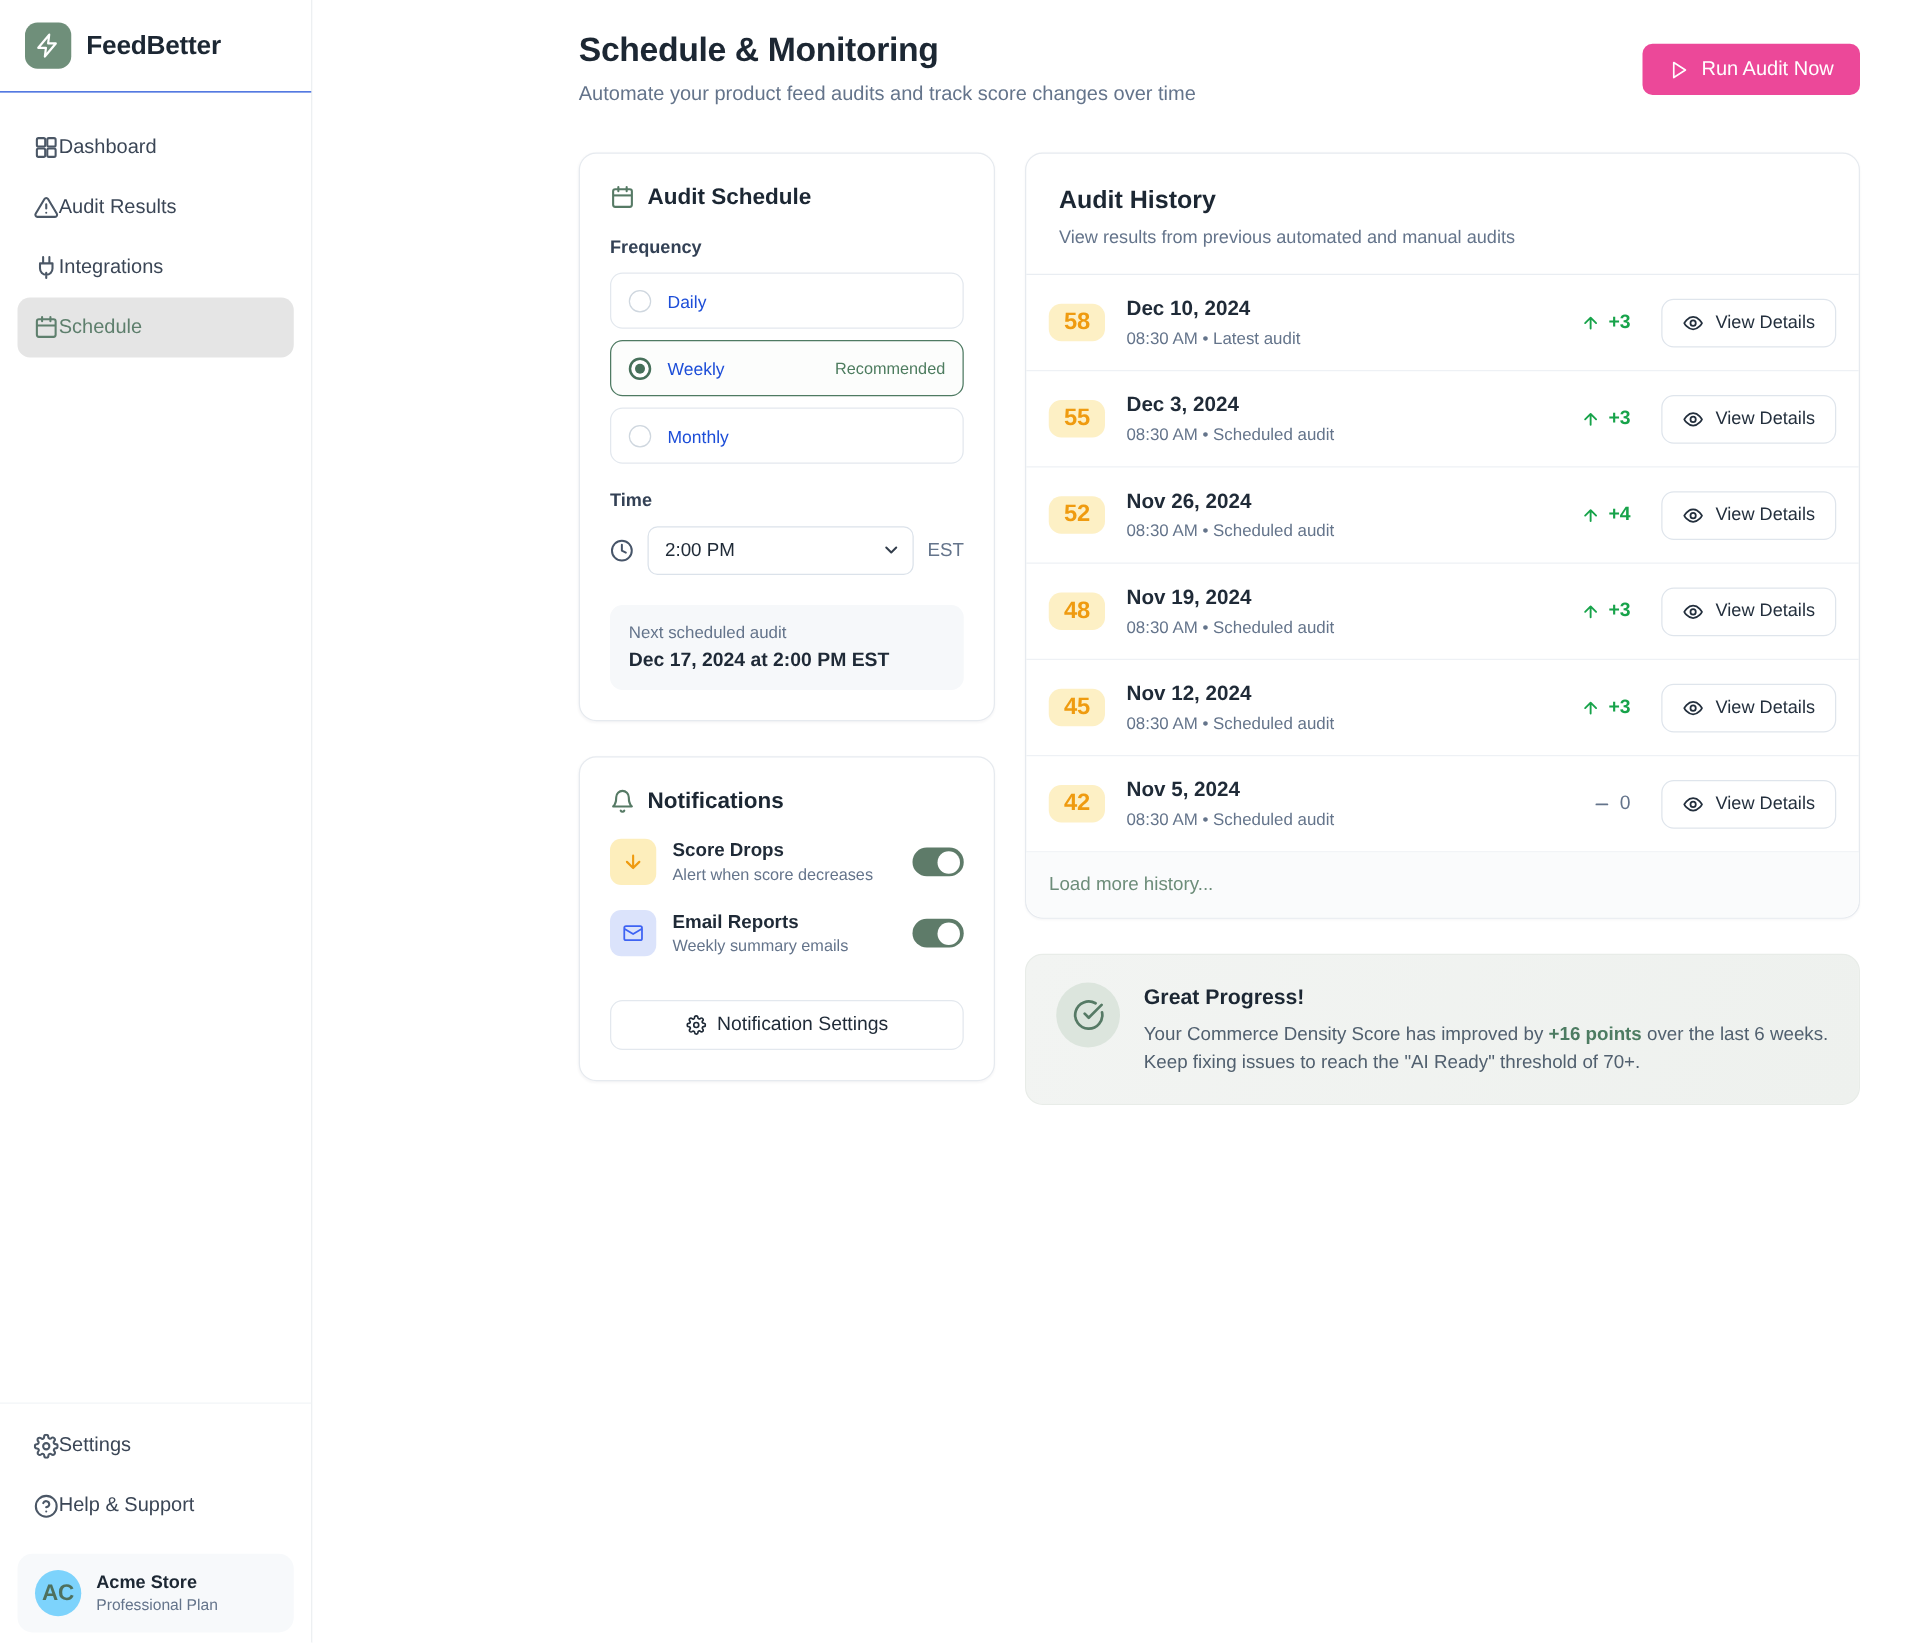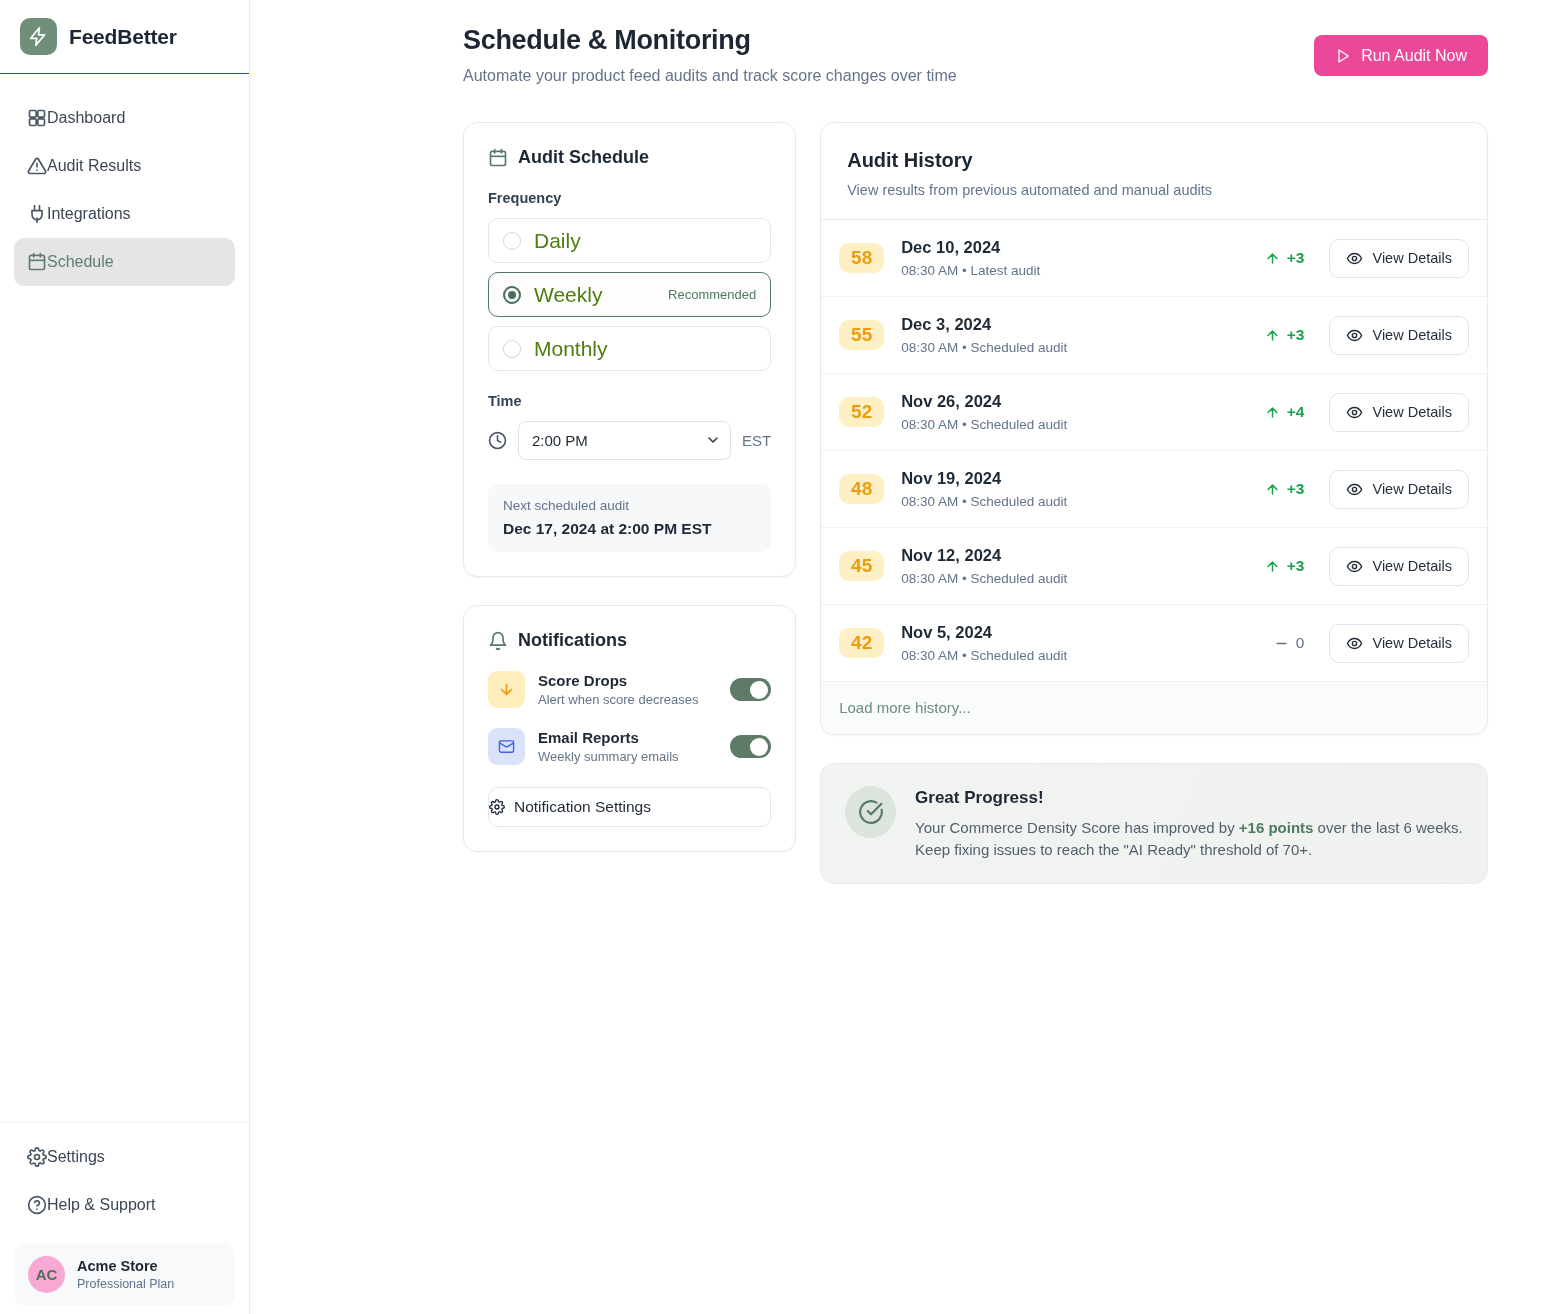--- a/index.html
+++ b/index.html
@@ -13,21 +13,21 @@
   .logo-mark { width:37px; height:37px; border-radius:10px; background:#6f8f7a; display:flex; align-items:center; justify-content:center; color:#fff; }
   .logo-name { font-size:21px; font-weight:700; color:#1c2733; letter-spacing:-0.2px; }
   .nav { padding:20px 14px 0 14px; display:flex; flex-direction:column; gap:0; }
   .nav-item { display:flex; align-items:center; gap:0; height:48px; padding:0 13px; border-radius:10px; font-size:16px; color:#3b4656; cursor:pointer; }
   .nav-item .icon { color:#4b5766; }
   .nav-item.active { background:#e5e5e5; color:#5e7f6d; }
   .nav-item.active .icon { color:#5e7f6d; }
   .sidebar-spacer { flex:1; }
   .sidebar-bottom { padding:10px 14px 8px 14px; border-top:1px solid #f2f5f7; }
   .account-card { margin-top:14px; display:flex; align-items:center; gap:12px; background:#f7f9fb; border-radius:12px; padding:13px 14px; }
-  .avatar { width:37px; height:37px; border-radius:50%; background:#f9a8d4; color:#4e705d; font-size:15px; font-weight:700; display:flex; align-items:center; justify-content:center; }
+  .avatar { width:37px; height:37px; border-radius:50%; background:#7dd3fc; color:#4e705d; font-size:18px; font-weight:700; display:flex; align-items:center; justify-content:center; }
   .account-name { font-size:14.5px; font-weight:700; color:#1c2733; }
   .account-plan { font-size:12.5px; color:#64748b; margin-top:3px; }
 
   
   .main { position:absolute; left:250px; top:0; width:1294px; height:1314px; padding:25px 56px 0 213px; background:#ffffff; }
   .page-header { display:flex; align-items:flex-start; justify-content:space-between; margin-bottom:37px; }
   .page-title { font-size:27px; font-weight:700; color:#1c2733; letter-spacing:-0.3px; }
   .page-subtitle { font-size:16px; color:#64748b; margin-top:11px; }
   .run-audit-btn { margin-top:10px; display:flex; align-items:center; gap:10px; background:#ec4899; color:#ffffff; border:none; border-radius:8px; height:41px; padding:0 21px; font-size:16px; font-weight:500; font-family:inherit; cursor:pointer; }
 
@@ -37,21 +37,21 @@
   .card { background:#ffffff; border:1px solid #e6eaef; border-radius:14px; box-shadow:0 1px 2px rgba(16,24,40,.04); }
 
   
   .sched-card { padding:24px; }
   .card-title-row { display:flex; align-items:center; gap:10px; }
   .card-title { font-size:18px; font-weight:700; color:#1c2733; }
   .green-ic { color:#567a65; }
   .field-label { font-size:14.5px; font-weight:600; color:#334155; margin:22px 0 12px; }
   .freq-opt { display:flex; align-items:center; gap:13px; height:45px; padding:0 14px; border:1px solid #e3e8ee; border-radius:10px; background:#fff; margin-bottom:9px; cursor:pointer; }
   .freq-opt.selected { border:1.5px solid #4e7a62; background:#fcfdfc; }
-  .freq-label { font-size:21px; color:#4d7c0f; }
+  .freq-label { font-size:14px; color:#1d4ed8; }
   .freq-badge { margin-left:auto; font-size:13px; color:#4d7c5f; }
   .radio { width:18px; height:18px; border-radius:50%; border:1.5px solid #cfd7df; background:#fff; }
   .radio.checked { border:2px solid #46705a; display:flex; align-items:center; justify-content:center; }
   .radio.checked::after { content:""; width:8px; height:8px; border-radius:50%; background:#46705a; }
   .time-row { display:flex; align-items:center; gap:11px; }
   .time-select-wrap { position:relative; width:213px; }
   .time-select { width:100%; height:39px; border:1px solid #dbe2ea; border-radius:8px; padding:0 30px 0 13px; font-size:15px; font-family:inherit; color:#1f2a37; background:#fff; appearance:none; -webkit-appearance:none; cursor:pointer; }
   .select-chevron { position:absolute; right:10px; top:11px; pointer-events:none; color:#333e4c; }
   .tz { font-size:15px; color:#64748b; }
   .next-box { margin-top:24px; background:#f6f8fa; border-radius:10px; padding:14px 15px; }
@@ -61,21 +61,21 @@
   
   .notif-card { margin-top:28px; padding:24px; }
   .notif-item { display:flex; align-items:center; gap:13px; margin-top:20px; }
   .notif-ic { width:37px; height:37px; border-radius:9px; display:flex; align-items:center; justify-content:center; }
   .notif-ic.yellow { background:#fdeebc; color:#ef9b10; }
   .notif-ic.blue { background:#dbe3fb; color:#3e63f3; }
   .notif-title { font-size:15px; font-weight:700; color:#1f2a37; }
   .notif-sub { font-size:13px; color:#64748b; margin-top:3px; }
   .toggle { margin-left:auto; width:41px; height:23px; border-radius:12px; background:#5e7b69; position:relative; cursor:pointer; }
   .toggle::after { content:""; position:absolute; right:3px; top:2.5px; width:18px; height:18px; border-radius:50%; background:#fff; }
-  .notif-settings-btn { margin-top:22px; width:100%; height:40px; display:flex; align-items:center; justify-content:flex-start; gap:9px; background:#fff; border:1px solid #e3e8ee; border-radius:10px; font-size:15.5px; font-weight:500; color:#1f2a37; font-family:inherit; cursor:pointer; }
+  .notif-settings-btn { margin-top:35px; width:100%; height:40px; display:flex; align-items:center; justify-content:center; gap:9px; background:#fff; border:1px solid #e3e8ee; border-radius:10px; font-size:15.5px; font-weight:500; color:#1f2a37; font-family:inherit; cursor:pointer; }
 
   
   .history-header { padding:26px 26px 21px; }
   .history-title { font-size:20px; font-weight:700; color:#1c2733; }
   .history-sub { font-size:14.5px; color:#64748b; margin-top:10px; }
   .history-rows { border-top:1px solid #e9edf2; }
   .hrow { display:flex; align-items:center; padding:18px; border-bottom:1px solid #eef1f5; }
   .score-badge { width:45px; height:30px; border-radius:10px; background:#fdf0c5; color:#ef9b10; font-size:19px; font-weight:700; display:flex; align-items:center; justify-content:center; }
   .hrow-main { margin-left:17px; }
   .hrow-date { font-size:16.5px; font-weight:700; color:#1f2a37; }

